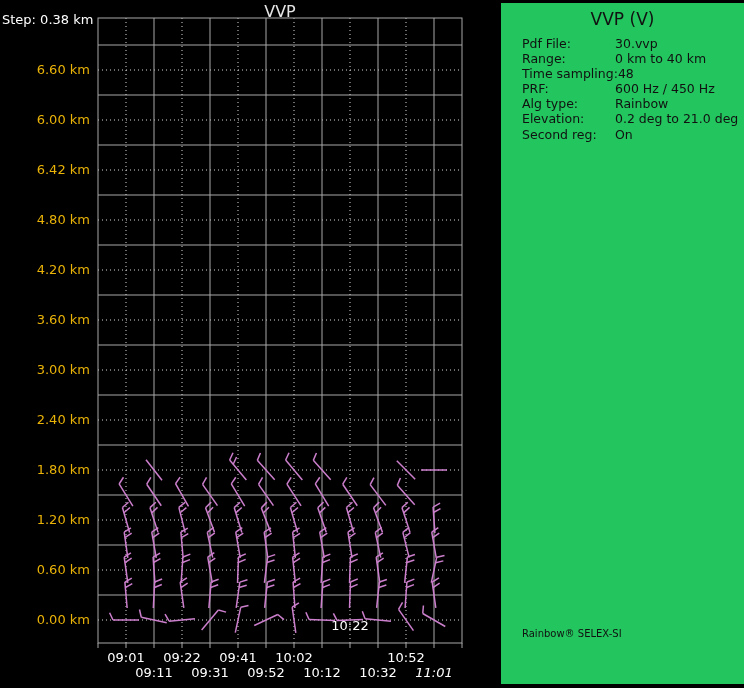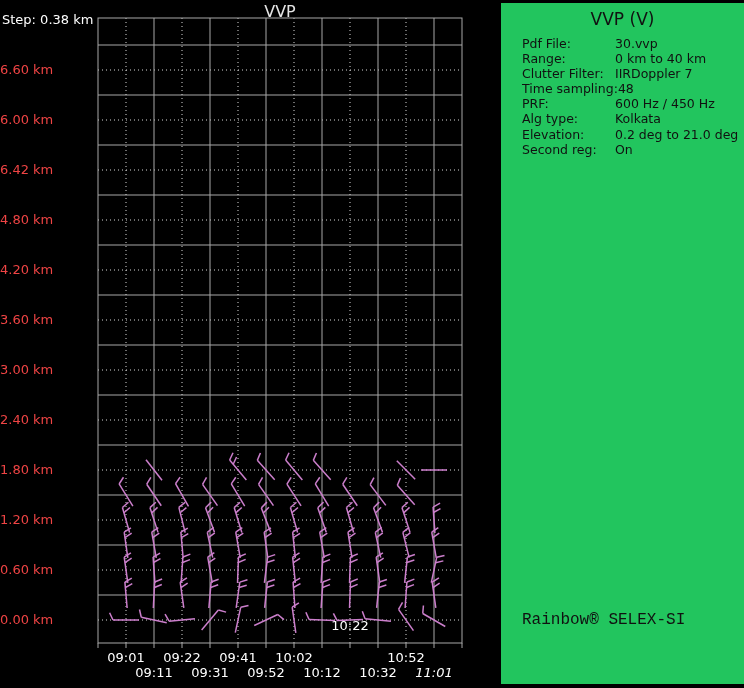--- a/index.html
+++ b/index.html
@@ -3,36 +3,36 @@
 <meta charset="utf-8">
 <style>
   html,body{margin:0;padding:0;background:#000;}
   body{width:744px;height:688px;position:relative;overflow:hidden;
        font-family:"DejaVu Sans","Liberation Sans",sans-serif;}
   
   .chart-title{position:absolute;left:98px;top:2px;width:364px;text-align:center;
                color:#e5e5e5;font-size:16px;}
   .step-label{position:absolute;left:2px;top:12px;width:90px;text-align:right;
               color:#fff;font-size:13px;white-space:nowrap;}
-  .y-axis-label{position:absolute;width:90px;text-align:left;color:#ef4444;
+  .y-axis-label{position:absolute;width:90px;text-align:right;color:#eab308;
                 font-size:13px;white-space:nowrap;}
   .x-axis-label{position:absolute;color:#fff;font-size:13px;white-space:nowrap;
                 transform:translateX(-50%);}
   #plot{position:absolute;left:0;top:0;}
   
   .panel{position:absolute;left:501px;top:3px;width:243px;height:681px;
          background:#22c55e;color:#111;}
   .panel-title{margin-top:7px;text-align:center;font-size:17px;line-height:19px;}
   .panel-datetime{text-align:center;font-size:17px;line-height:19px;}
   .panel-site{text-align:center;font-size:16px;line-height:19px;}
   .fields{margin-top:7px;padding-left:21px;font-size:12.5px;}
   .field-row{display:flex;line-height:15.1px;white-space:nowrap;}
   .field-label{min-width:93px;}
   .field-value{}
-  .panel-footer{position:absolute;left:21px;top:608px;font-size:16px;font-family:Liberation Mono, monospace;}
+  .panel-footer{position:absolute;left:21px;top:625px;font-size:10px;}
 </style>
 </head>
 <body>
 
 <svg id="plot" width="500" height="688">
     <line x1="98" y1="620" x2="462" y2="620" stroke="#d9d9d9" stroke-width="1" stroke-dasharray="1 3"></line>
     <line x1="98" y1="595" x2="462" y2="595" stroke="#a8a8a8" stroke-width="1"></line>
     <line x1="98" y1="570" x2="462" y2="570" stroke="#d9d9d9" stroke-width="1" stroke-dasharray="1 3"></line>
     <line x1="98" y1="545" x2="462" y2="545" stroke="#a8a8a8" stroke-width="1"></line>
     <line x1="98" y1="520" x2="462" y2="520" stroke="#d9d9d9" stroke-width="1" stroke-dasharray="1 3"></line>
@@ -322,34 +322,30 @@
   <div class="fields" id="fields">
       <div class="field-row">
         <span class="field-label">Pdf File:</span>
         <span class="field-value">30.vvp</span>
       </div>
       <div class="field-row">
         <span class="field-label">Range:</span>
         <span class="field-value">0 km to 40 km</span>
       </div>
       <div class="field-row">
-        <span class="field-label">Clutter Filter:</span>
-        <span class="field-value">IIRDoppler 7</span>
-      </div>
-      <div class="field-row">
         <span class="field-label">Time sampling:</span>
         <span class="field-value">48</span>
       </div>
       <div class="field-row">
         <span class="field-label">PRF:</span>
         <span class="field-value">600 Hz / 450 Hz</span>
       </div>
       <div class="field-row">
         <span class="field-label">Alg type:</span>
-        <span class="field-value">Kolkata</span>
+        <span class="field-value">Rainbow</span>
       </div>
       <div class="field-row">
         <span class="field-label">Elevation:</span>
         <span class="field-value">0.2 deg to 21.0 deg</span>
       </div>
       <div class="field-row">
         <span class="field-label">Second reg:</span>
         <span class="field-value">On</span>
       </div>
     </div>

